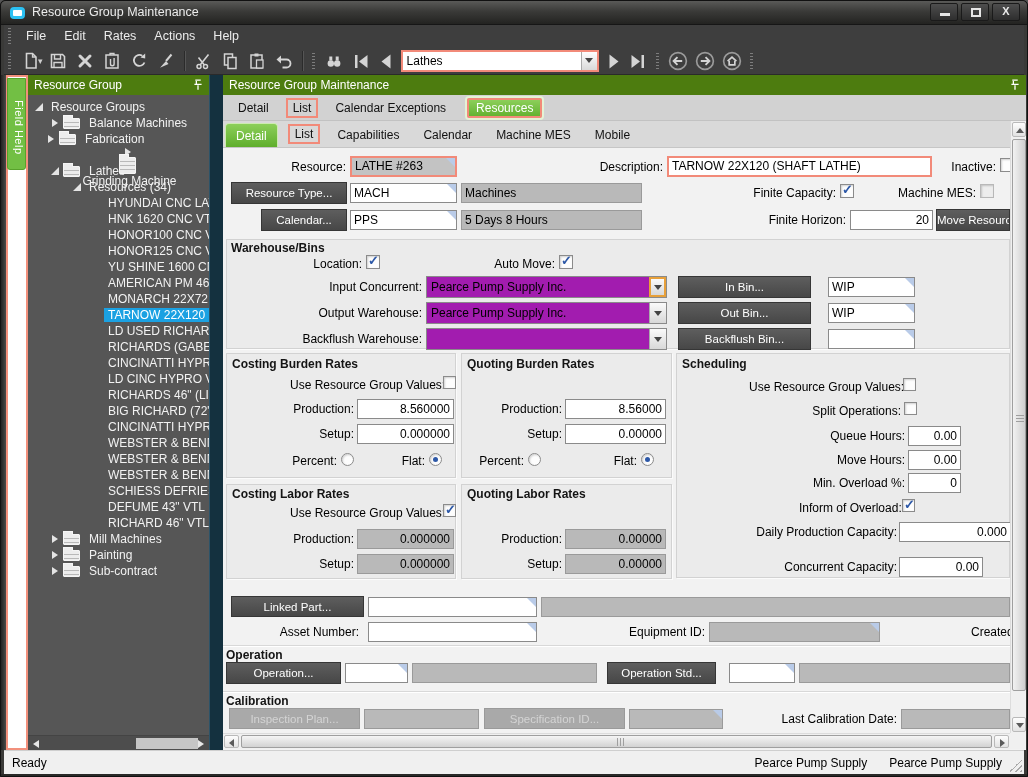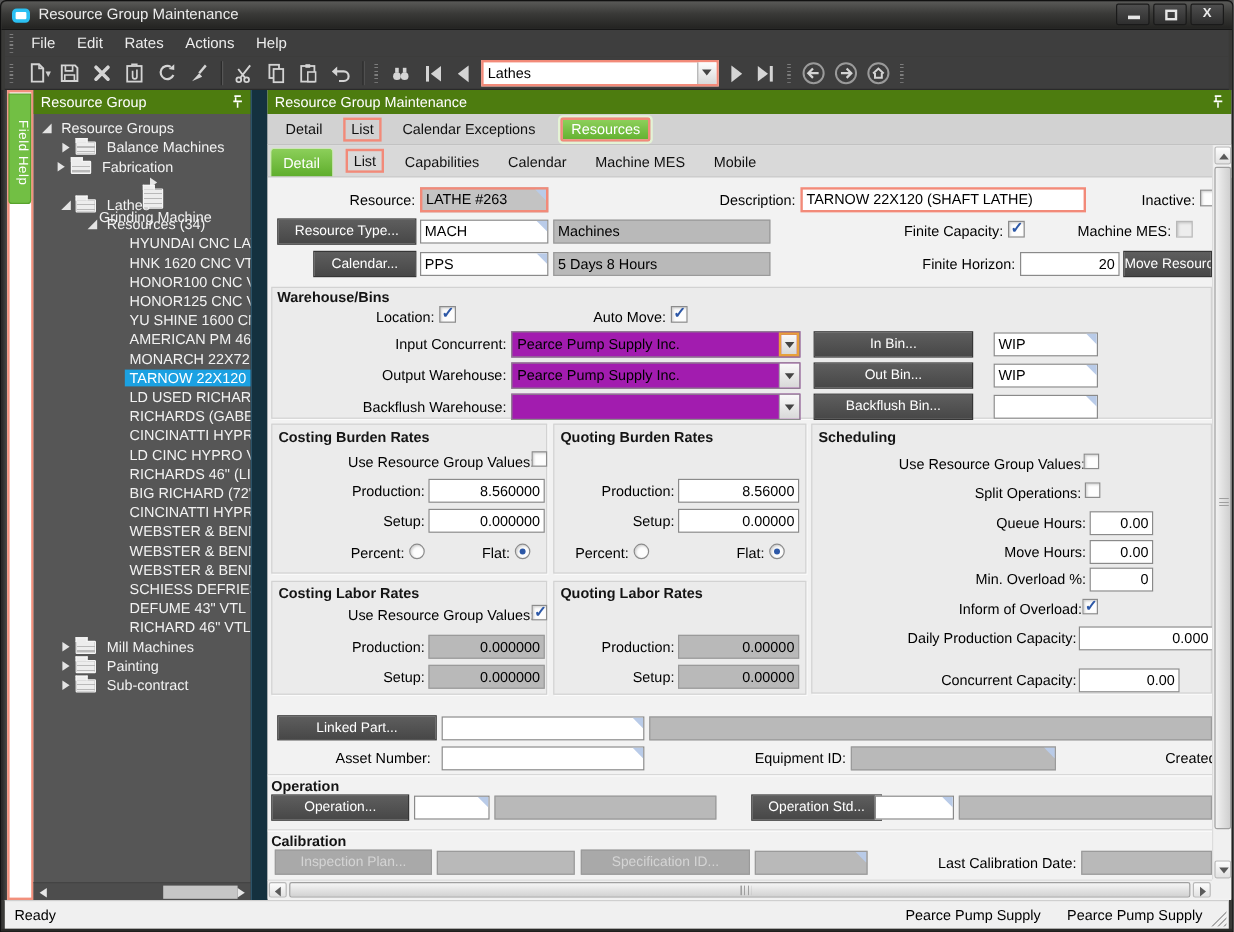--- a/index.html
+++ b/index.html
@@ -474,21 +474,21 @@
       <span class="tab" style="margin-bottom:2px">Calendar</span>
       <span class="tab" style="margin-bottom:2px">Machine MES</span>
       <span class="tab" style="margin-bottom:2px">Mobile</span>
     </div>
 
     <div class="form">
 
       <div class="lbl" style="left:13px;top:12px;width:110px">Resource:</div>
       <div class="fld req grayval corner" style="left:127px;top:8px;width:107px;height:21px">LATHE #263</div>
       <div class="lbl" style="left:355px;top:12px;width:85px">Description:</div>
-      <div class="fld req" style="left:444px;top:8px;width:238px;height:21px">TARNOW 22X120 (SHAFT LATHE)</div>
+      <div class="fld req" style="left:444px;top:8px;width:265px;height:21px">TARNOW 22X120 (SHAFT LATHE)</div>
       <div class="lbl" style="left:680px;top:12px;width:93px">Inactive:</div>
       <div class="cb" style="left:777px;top:10px"></div>
 
       <div class="dbtn" style="left:8px;top:34px;width:116px">Resource Type...</div>
       <div class="fld corner" style="left:127px;top:35px;width:107px">MACH</div>
       <div class="fld ro" style="left:238px;top:35px;width:181px">Machines</div>
       <div class="lbl" style="left:490px;top:38px;width:123px">Finite Capacity:</div>
       <div class="cb checked" style="left:617px;top:36px"></div>
       <div class="lbl" style="left:653px;top:38px;width:100px">Machine MES:</div>
       <div class="cb disabled" style="left:757px;top:36px"></div>
@@ -610,21 +610,21 @@
       <div class="fld corner" style="left:145px;top:474px;width:169px"></div>
       <div class="lbl" style="left:382px;top:477px;width:100px">Equipment ID:</div>
       <div class="fld ro corner" style="left:486px;top:474px;width:171px"></div>
       <div class="lbl" style="left:748px;top:477px;width:42px;text-align:left;overflow:hidden">Created</div>
 
       <div class="groupline" style="left:0;top:497px;width:787px"></div>
       <div class="grouphdr" style="left:3px;top:500px">Operation</div>
       <div class="dbtn" style="left:3px;top:514px;width:115px">Operation...</div>
       <div class="fld corner" style="left:122px;top:515px;width:63px"></div>
       <div class="fld ro" style="left:189px;top:515px;width:185px"></div>
-      <div class="dbtn" style="left:403px;top:514px;width:109px">Operation Std...</div>
+      <div class="dbtn" style="left:384px;top:514px;width:109px">Operation Std...</div>
       <div class="fld corner" style="left:506px;top:515px;width:66px"></div>
       <div class="fld ro" style="left:576px;top:515px;width:211px"></div>
 
       <div class="groupline" style="left:0;top:543px;width:787px"></div>
       <div class="grouphdr" style="left:3px;top:546px">Calibration</div>
       <div class="dbtn disabled" style="left:6px;top:560px;width:131px;height:21px">Inspection Plan...</div>
       <div class="fld ro" style="left:141px;top:561px;width:115px"></div>
       <div class="dbtn disabled" style="left:261px;top:560px;width:141px;height:21px">Specification ID...</div>
       <div class="fld ro corner" style="left:406px;top:561px;width:94px"></div>
       <div class="lbl" style="left:558px;top:564px;width:116px">Last Calibration Date:</div>

